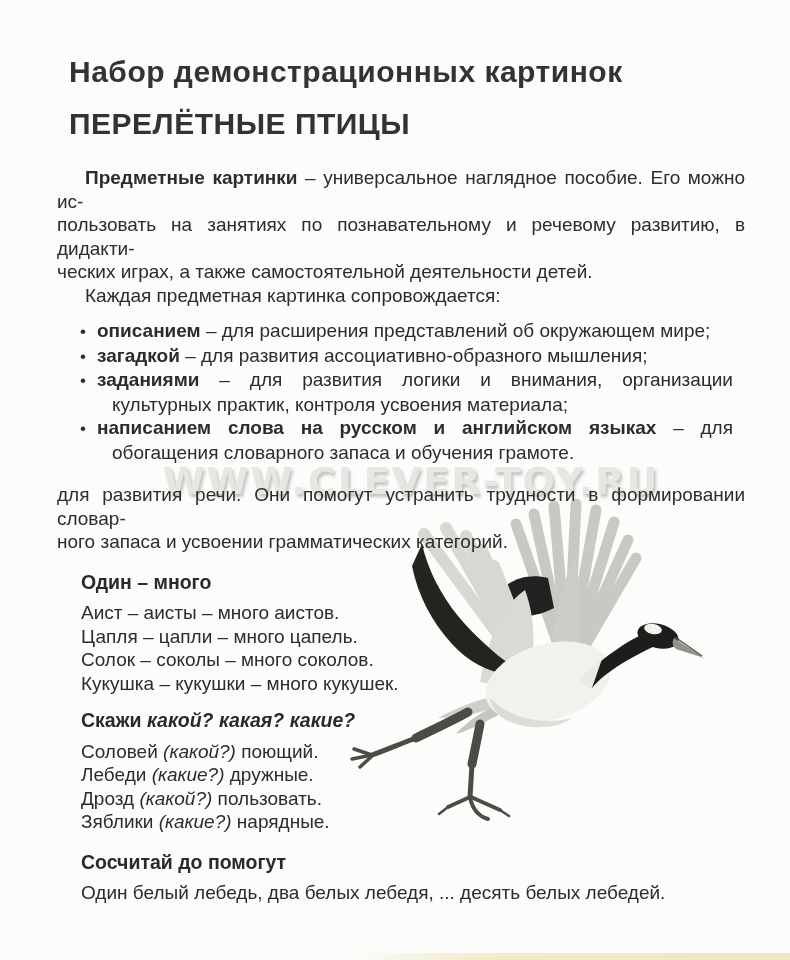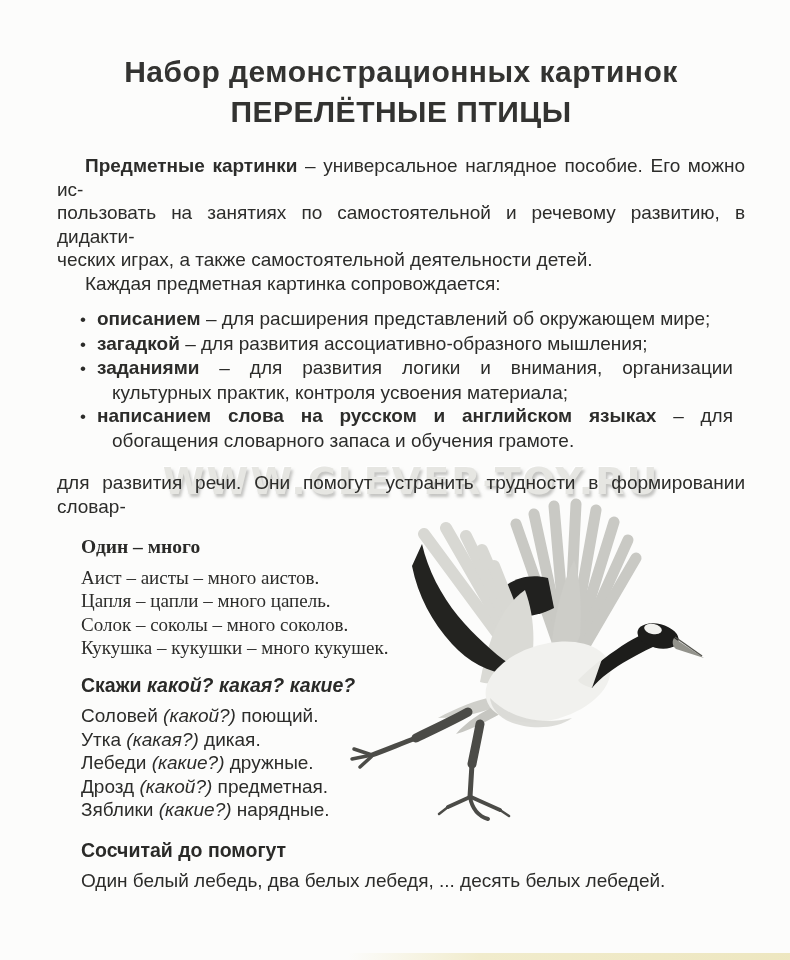--- a/index.html
+++ b/index.html
@@ -2,36 +2,36 @@
 <html><head>
 <meta charset="utf-8">
 <style>
   html,body{margin:0;padding:0;background:#e8e8e6;}
   .page{
     position:relative;width:790px;height:960px;margin:0 auto;
     background:#fcfcfb;overflow:hidden;
     font-family:"Liberation Sans", sans-serif;color:#2c2c2a;
   }
   .content{position:absolute;left:57px;top:0;width:688px;z-index:3;}
-  .title{margin:0;font-size:30px;line-height:40px;font-weight:bold;
-    text-align:center;color:#333331;letter-spacing:.5px;}
+  .title{margin:12px;font-size:30px;line-height:40px;font-weight:bold;
+    color:#333331;letter-spacing:.5px;}
   .title.first{margin-top:52px;}
   .par{font-size:19px;line-height:23.5px;margin:0;}
   .par1{margin-top:22px;}
   .par2{margin-top:19px;}
   .line{display:block;}
   .just{text-align:justify;text-align-last:justify;}
   .indent{text-indent:28px;}
   .b{font-weight:bold;}
   .i{font-style:italic;}
   .bullets{margin:12px;}
   .bullet-item{font-size:19px;line-height:23.5px;padding-left:43px;text-indent:-32px;text-align:justify;}
   .marker{display:inline-block;text-indent:0;width:9px;margin-right:8px;font-size:17px;}
   .section{margin-left:24px;font-size:19px;line-height:23.5px;}
-  .sec-one{margin-top:17px;font-family:Liberation Serif, serif;}
+  .sec-one{margin-top:17px;}
   .sec-describe{margin-top:14px;}
   .sec-count{margin-top:17px;}
   .section h2{font-size:19.5px;line-height:23.5px;margin:0 0 7px 0;color:#2a2a28;}
   .item{white-space:nowrap;}
   .watermark{
     position:absolute;left:0;top:446px;width:100%;z-index:1;
     text-align:center;font-weight:bold;font-size:38px;line-height:70px;
     font-family:"DejaVu Sans", sans-serif;letter-spacing:2px;
     color:#e6e6e2;
     text-shadow:2px 3px 3px rgba(150,150,145,.55), -1px -1px 1px #ffffff;
@@ -100,50 +100,50 @@
     <path d="M355,145 L382,164" stroke="#55554f" stroke-width="1.5" fill="none"></path>
   </svg>
 
   <div class="content">
 
     <h1 class="title first">Набор демонстрационных картинок</h1>
     <h1 class="title">ПЕРЕЛЁТНЫЕ ПТИЦЫ</h1>
 
     <div class="par par1">
       <span class="line just indent"><span class="b">Предметные картинки</span><span> – универсальное наглядное пособие. Его можно ис-</span></span>
-      <span class="line just">пользовать на занятиях по самостоятельной и речевому развитию, в дидакти-</span>
+      <span class="line just">пользовать на занятиях по познавательному и речевому развитию, в дидакти-</span>
       <span class="line">ческих играх, а также самостоятельной деятельности детей.</span>
       <span class="line indent">Каждая предметная картинка сопровождается:</span>
     </div>
 
     <div class="bullets">
       <div class="bullet-item"><span class="marker">•</span><span class="b">описанием</span><span> – для расширения представлений об окружающем мире;</span></div>
       <div class="bullet-item"><span class="marker">•</span><span class="b">загадкой</span><span> – для развития ассоциативно-образного мышления;</span></div>
       <div class="bullet-item"><span class="marker">•</span><span class="b">заданиями</span><span> – для развития логики и внимания, организации культурных практик, контроля усвоения материала;</span></div>
       <div class="bullet-item"><span class="marker">•</span><span class="b">написанием слова на русском и английском языках</span><span> – для обогащения словарного запаса и обучения грамоте.</span></div>
     </div>
 
     <div class="par par2">
       <span class="line just">для развития речи. Они помогут устранить трудности в формировании словар-</span>
+      <span class="line">ного запаса и усвоении грамматических категорий.</span>
     </div>
 
     <div class="section sec-one">
       <h2>Один – много</h2>
       <div class="item">Аист – аисты – много аистов.</div>
       <div class="item">Цапля – цапли – много цапель.</div>
       <div class="item">Солок – соколы – много соколов.</div>
       <div class="item">Кукушка – кукушки – много кукушек.</div>
     </div>
 
     <div class="section sec-describe">
       <h2><span>Скажи </span><span class="i">какой? какая? какие?</span></h2>
       <div class="item"><span>Соловей </span><span class="i">(какой?)</span><span> поющий.</span></div>
-      <div class="item"><span>Утка </span><span class="i">(какая?)</span><span> дикая.</span></div>
       <div class="item"><span>Лебеди </span><span class="i">(какие?)</span><span> дружные.</span></div>
-      <div class="item"><span>Дрозд </span><span class="i">(какой?)</span><span> предметная.</span></div>
+      <div class="item"><span>Дрозд </span><span class="i">(какой?)</span><span> пользовать.</span></div>
       <div class="item"><span>Зяблики </span><span class="i">(какие?)</span><span> нарядные.</span></div>
     </div>
 
     <div class="section sec-count">
       <h2>Сосчитай до помогут</h2>
       <div class="item">Один белый лебедь, два белых лебедя, ... десять белых лебедей.</div>
 
     </div>
 
   </div>

